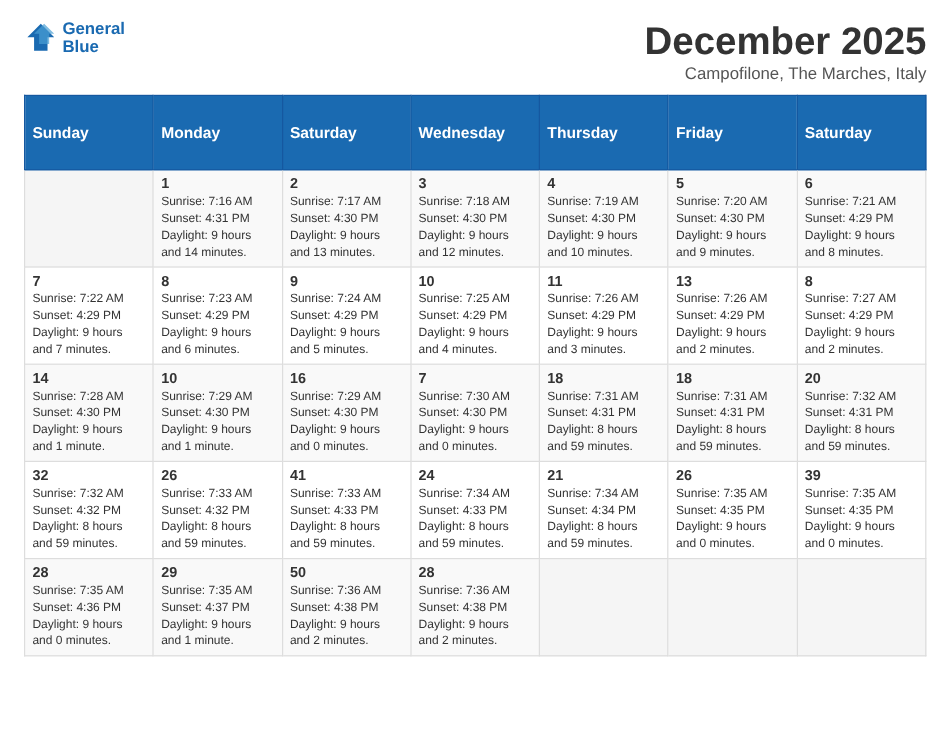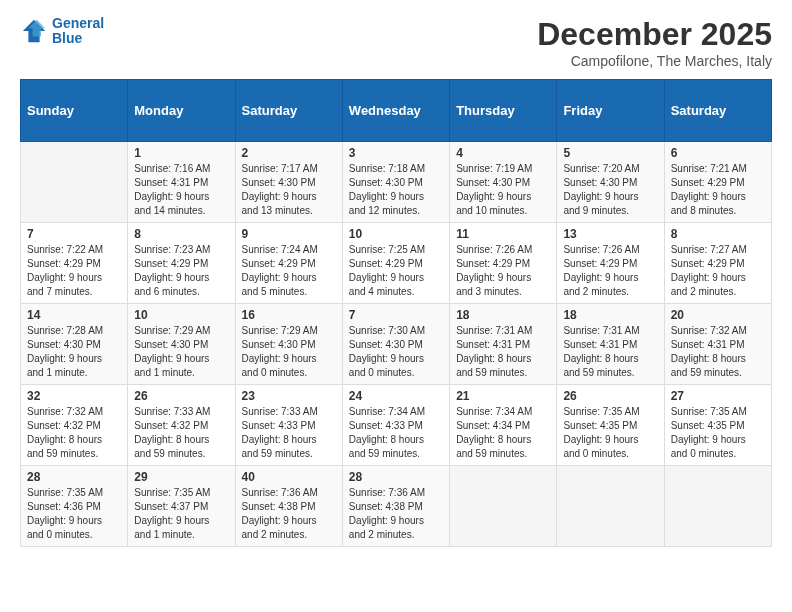--- a/index.html
+++ b/index.html
@@ -219,51 +219,51 @@
         <tr>
           <td>
             <span class="day-number">32</span>
             <div class="day-info">Sunrise: 7:32 AM<br>Sunset: 4:32 PM<br>Daylight: 8 hours and 59 minutes.</div>
           </td>
           <td>
             <span class="day-number">26</span>
             <div class="day-info">Sunrise: 7:33 AM<br>Sunset: 4:32 PM<br>Daylight: 8 hours and 59 minutes.</div>
           </td>
           <td>
-            <span class="day-number">23</span>
+            <span class="day-number">41</span>
             <div class="day-info">Sunrise: 7:33 AM<br>Sunset: 4:33 PM<br>Daylight: 8 hours and 59 minutes.</div>
           </td>
           <td>
             <span class="day-number">24</span>
             <div class="day-info">Sunrise: 7:34 AM<br>Sunset: 4:33 PM<br>Daylight: 8 hours and 59 minutes.</div>
           </td>
           <td>
             <span class="day-number">21</span>
             <div class="day-info">Sunrise: 7:34 AM<br>Sunset: 4:34 PM<br>Daylight: 8 hours and 59 minutes.</div>
           </td>
           <td>
             <span class="day-number">26</span>
             <div class="day-info">Sunrise: 7:35 AM<br>Sunset: 4:35 PM<br>Daylight: 9 hours and 0 minutes.</div>
           </td>
           <td>
-            <span class="day-number">27</span>
+            <span class="day-number">39</span>
             <div class="day-info">Sunrise: 7:35 AM<br>Sunset: 4:35 PM<br>Daylight: 9 hours and 0 minutes.</div>
           </td>
         </tr>
         <tr>
           <td>
             <span class="day-number">28</span>
             <div class="day-info">Sunrise: 7:35 AM<br>Sunset: 4:36 PM<br>Daylight: 9 hours and 0 minutes.</div>
           </td>
           <td>
             <span class="day-number">29</span>
             <div class="day-info">Sunrise: 7:35 AM<br>Sunset: 4:37 PM<br>Daylight: 9 hours and 1 minute.</div>
           </td>
           <td>
-            <span class="day-number">40</span>
+            <span class="day-number">50</span>
             <div class="day-info">Sunrise: 7:36 AM<br>Sunset: 4:38 PM<br>Daylight: 9 hours and 2 minutes.</div>
           </td>
           <td>
             <span class="day-number">28</span>
             <div class="day-info">Sunrise: 7:36 AM<br>Sunset: 4:38 PM<br>Daylight: 9 hours and 2 minutes.</div>
           </td>
           <td class="empty-cell"></td>
           <td class="empty-cell"></td>
           <td class="empty-cell"></td>
         </tr>

